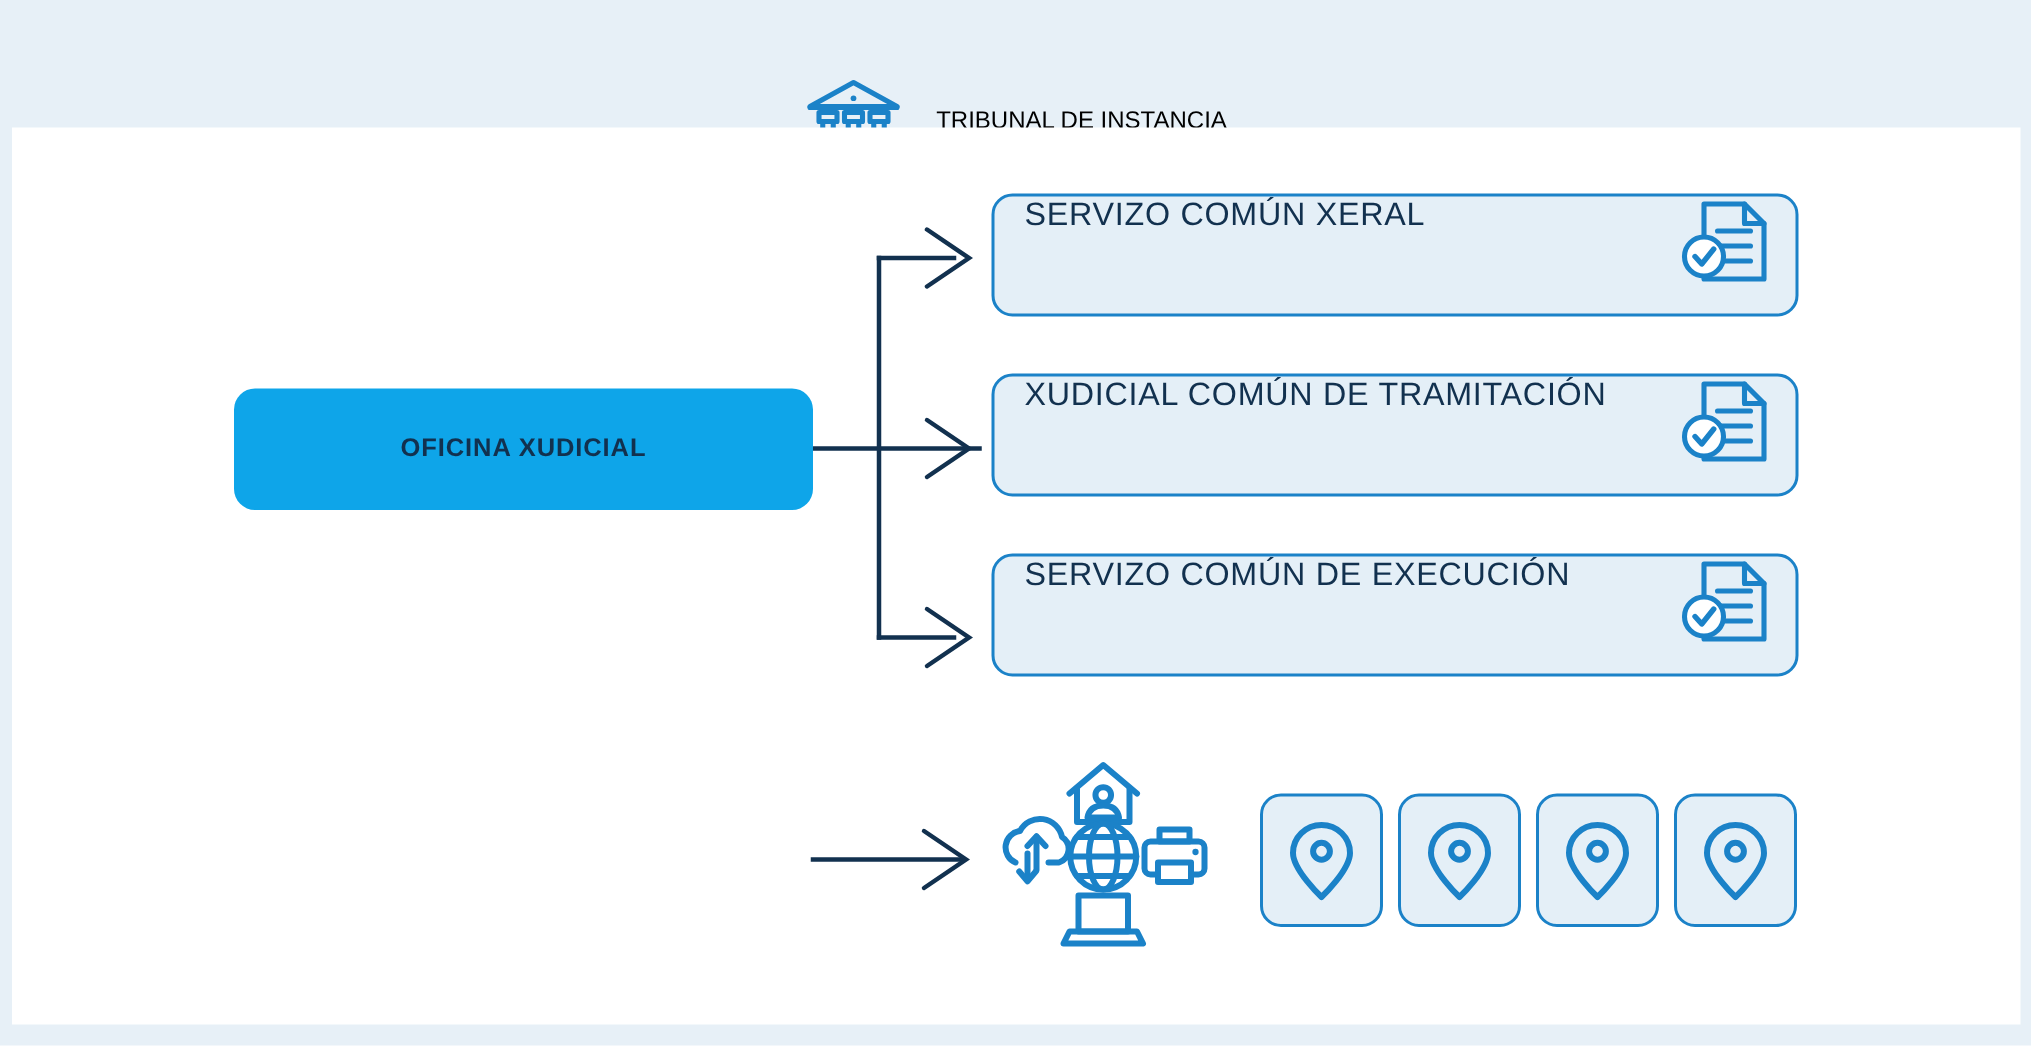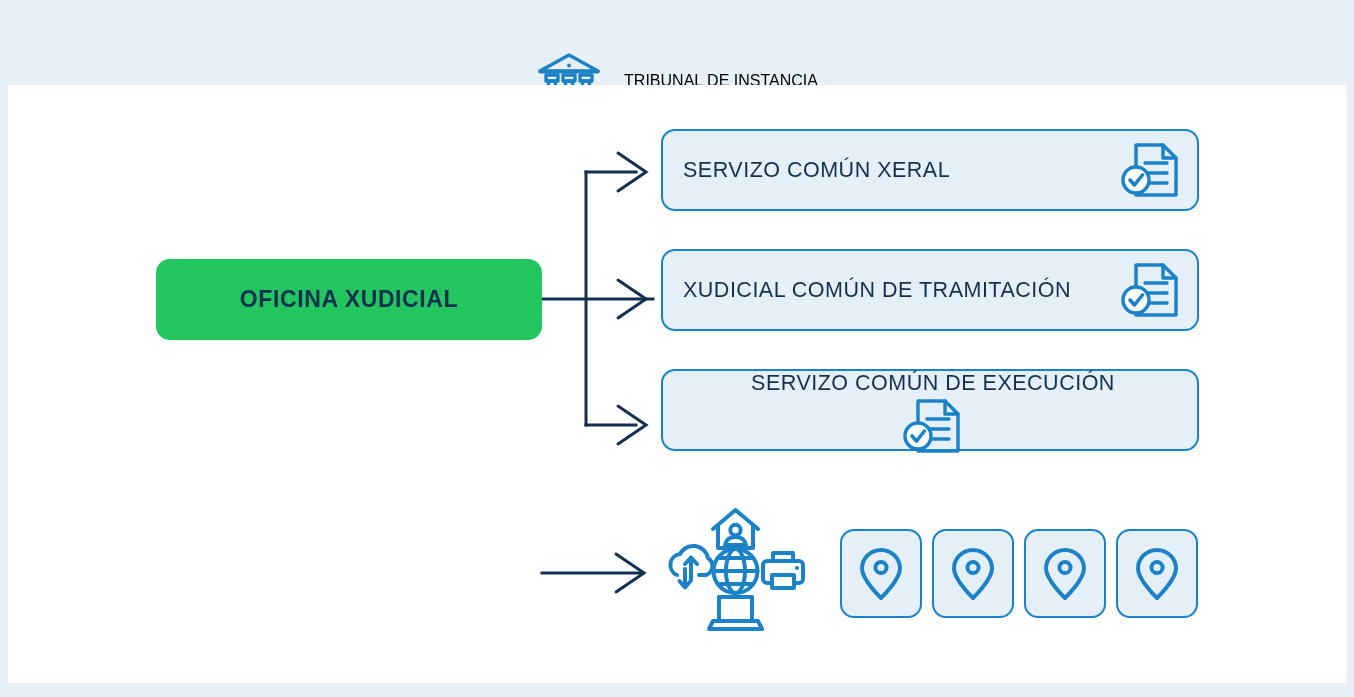--- a/index.html
+++ b/index.html
@@ -32,29 +32,29 @@
   #content-panel {
     position: absolute;
     left: 8px; top: 85px;
     width: 1339px; height: 598px;
     background: #ffffff;
   }
 
   
   .source-box {
     position: absolute;
-    background: #22c55e;
+    background: #0ea5e9;
     border-radius: 14px;
     display: flex;
     align-items: center;
     justify-content: center;
     text-align: center;
     color: #12314f;
     font-weight: bold;
-    font-size: 23px;
+    font-size: 17px;
     letter-spacing: 0.6px;
     line-height: 1.35;
     box-sizing: border-box;
     padding: 6px 14px;
   }
   #box-oficina-xudicial {
     left: 148px; top: 174px;
     width: 386px; height: 81px;
   }
   #box-oficina-municipio {
@@ -65,27 +65,26 @@
   
   .service-box {
     position: absolute;
     left: 653px;
     width: 538px; height: 82px;
     background: #e4eff7;
     border: 2px solid #1b82c8;
     border-radius: 14px;
     box-sizing: border-box;
     display: flex;
-    align-items: center;
     justify-content: space-between;
     padding: 0 14px 0 20px;
   }
   #service-box-0 { top: 44px; }
   #service-box-1 { top: 164px; }
-  #service-box-2 { top: 284px; flex-direction: column; }
+  #service-box-2 { top: 284px; }
   .service-label {
     font-size: 21.5px;
     color: #12314f;
     letter-spacing: 0.5px;
     white-space: nowrap;
   }
   .doc-icon { width: 64px; height: 60px; flex: 0 0 auto; display:block; }
 
   
   #connector-top, #connector-bottom {

